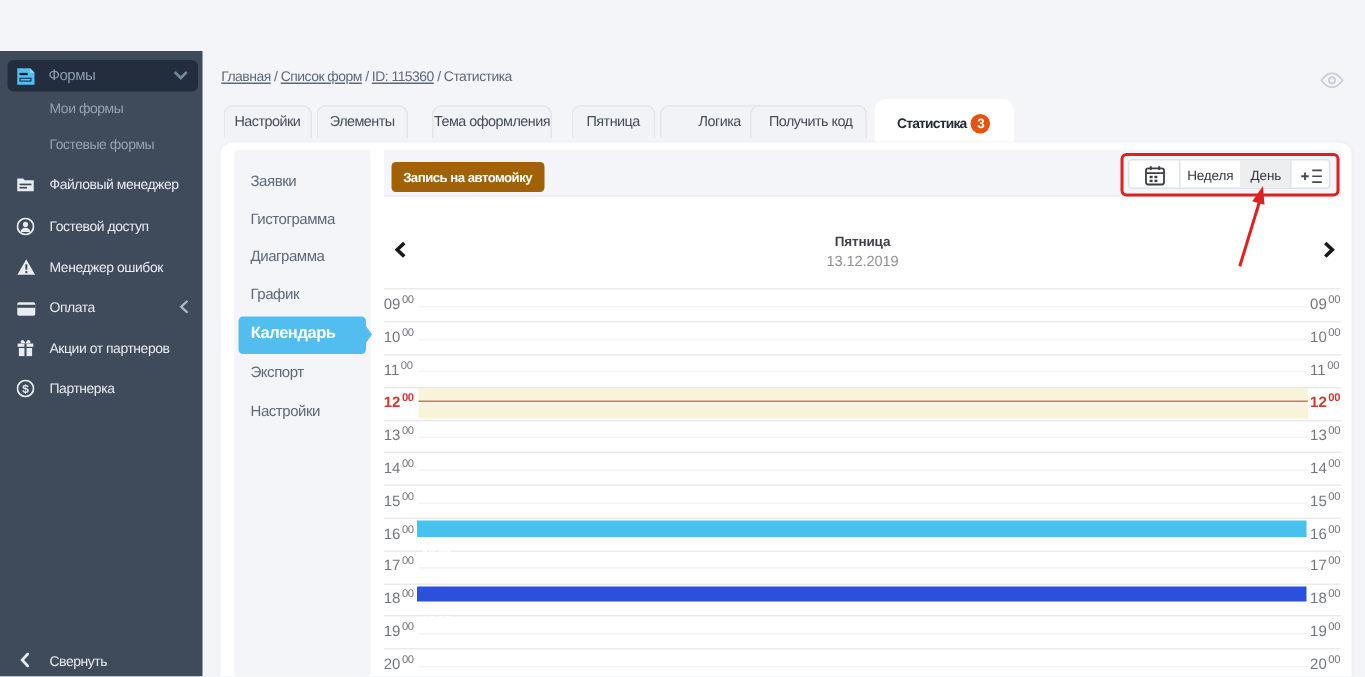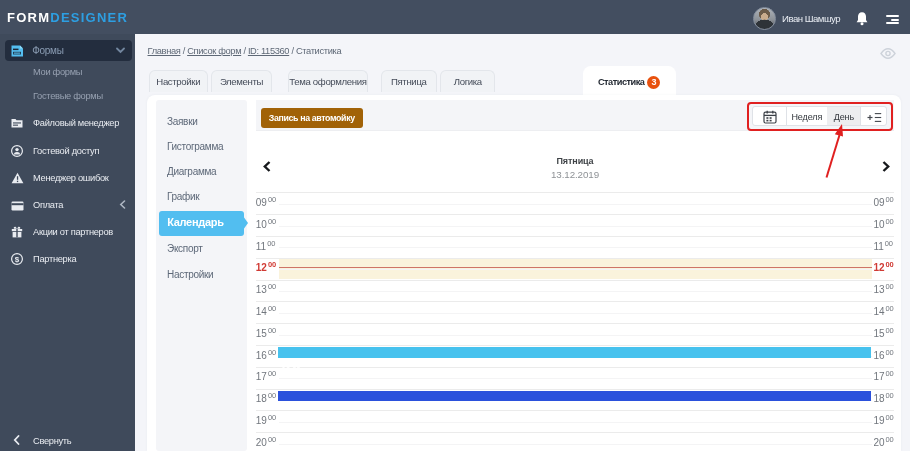--- a/index.html
+++ b/index.html
@@ -69,32 +69,20 @@
 #nowline { position:absolute; left:132.5px; top:171.9px; width:592.5px; height:1.3px; background:#CE7468; }
 .evt { position:absolute; left:131.4px; width:593.6px; height:10.8px; color:#fff; font-size:8.5px; font-weight:bold; }
 .evt span { position:absolute; left:3.6px; top:18px; letter-spacing:-0.3px; font-size:8px; }
 #dhdr-w { position:absolute; left:378.5px; top:61px; width:100px; text-align:center; font-size:9px; font-weight:bold; letter-spacing:-0.1px; color:#3F4347; }
 #dhdr-d { position:absolute; left:378.5px; top:74px; width:100px; text-align:center; font-size:9.8px; letter-spacing:-0.1px; color:#8E9296; }
 </style>
 </head>
 <body>
 <div id="stage">
 
-  <div id="hdr">
-    <div id="logo">FORM<b>DESIGNER</b></div>
-    <div id="avatar"></div>
-    <div id="uname">Иван Шамшур</div>
-    <svg class="abs" style="left:855px;top:11px" width="14" height="15" viewBox="0 0 14 15">
-      <path d="M7 1.2 C4.4 1.2 3 3.2 3 5.5 L3 9 L1.6 11.2 L12.4 11.2 L11 9 L11 5.5 C11 3.2 9.6 1.2 7 1.2 Z" fill="#fff"></path>
-      <circle cx="7" cy="12.8" r="1.5" fill="#fff"></circle>
-    </svg>
-    <div class="bline" style="left:886px;top:14.6px;width:13px"></div>
-    <div class="bline" style="left:890.5px;top:18.5px;width:8.5px"></div>
-    <div class="bline" style="left:886px;top:22.4px;width:13px"></div>
-  </div>
 
   <div id="side">
     <div id="actitem">
       <svg class="abs" style="left:5px;top:5px" width="14" height="12" viewBox="0 0 14 12">
         <path d="M1.5 0.5 H10 L13 3.5 V11.5 H1.5 Z" fill="#54BEF0"></path>
         <path d="M10 0.5 L13 3.5 H10 Z" fill="#8edbfa"></path>
         <rect x="3" y="3.6" width="5.5" height="1.5" fill="#1b2535"></rect>
         <rect x="3" y="6.8" width="8" height="2.6" fill="#1b2535"></rect>
         <rect x="3.7" y="7.5" width="6.6" height="1.2" fill="#54BEF0"></rect>
       </svg>
@@ -159,21 +147,22 @@
   <div id="crumb"><u>Главная</u> / <u>Список форм</u> / <u>ID: 115360</u> / Статистика</div>
   <svg class="abs" style="left:880px;top:48px" width="16" height="11" viewBox="0 0 16 11">
     <path d="M1 5.5 C3.5 2 6 0.8 8 0.8 C10 0.8 12.5 2 15 5.5 C12.5 9 10 10.2 8 10.2 C6 10.2 3.5 9 1 5.5 Z" fill="none" stroke="#CDD2DA" stroke-width="1.4"></path>
     <circle cx="8" cy="5.5" r="2.1" fill="none" stroke="#CDD2DA" stroke-width="1.4"></circle>
   </svg>
 
   <div class="tab" style="left:149px;width:58.5px">Настройки</div>
   <div class="tab" style="left:211px;width:61px">Элементы</div>
   <div class="tab" style="left:288px;width:80px">Тема оформления</div>
   <div class="tab" style="left:381px;width:55.5px">Пятница</div>
-  <div class="tab" style="left:440.3px;width:55px">Логика</div>
+  <div class="tab" style="left:440.3px;width:79px">Логика</div>
+  <div class="tab" style="left:500px;width:78px;text-indent:3px">Получить код</div>
   <div id="tabact">
       <span class="t">Статистика</span>
       <div id="badge">3</div>
     </div>
 
   <div id="card">
     <div id="panel"></div>
     <div class="mitem" style="top:20.5px">Заявки</div>
     <div class="mitem" style="top:45.5px">Гистограмма</div>
     <div class="mitem" style="top:70.8px">Диаграмма</div>

